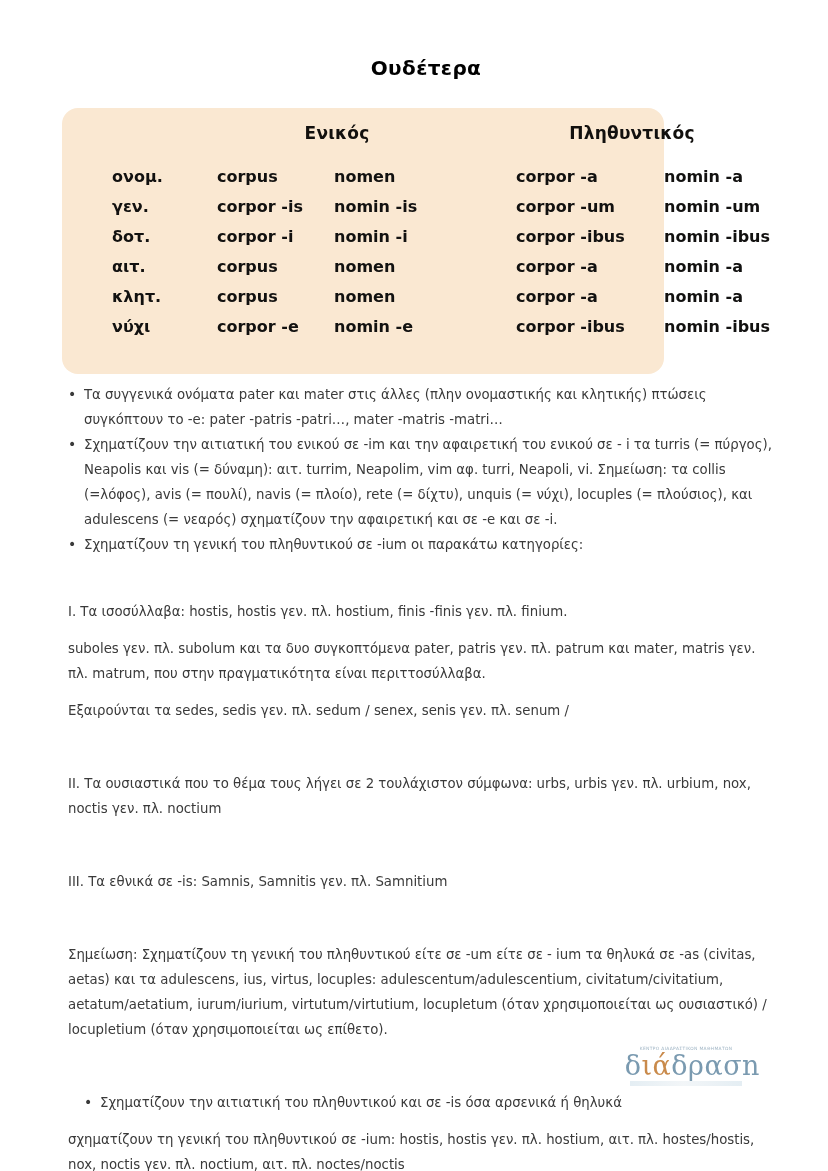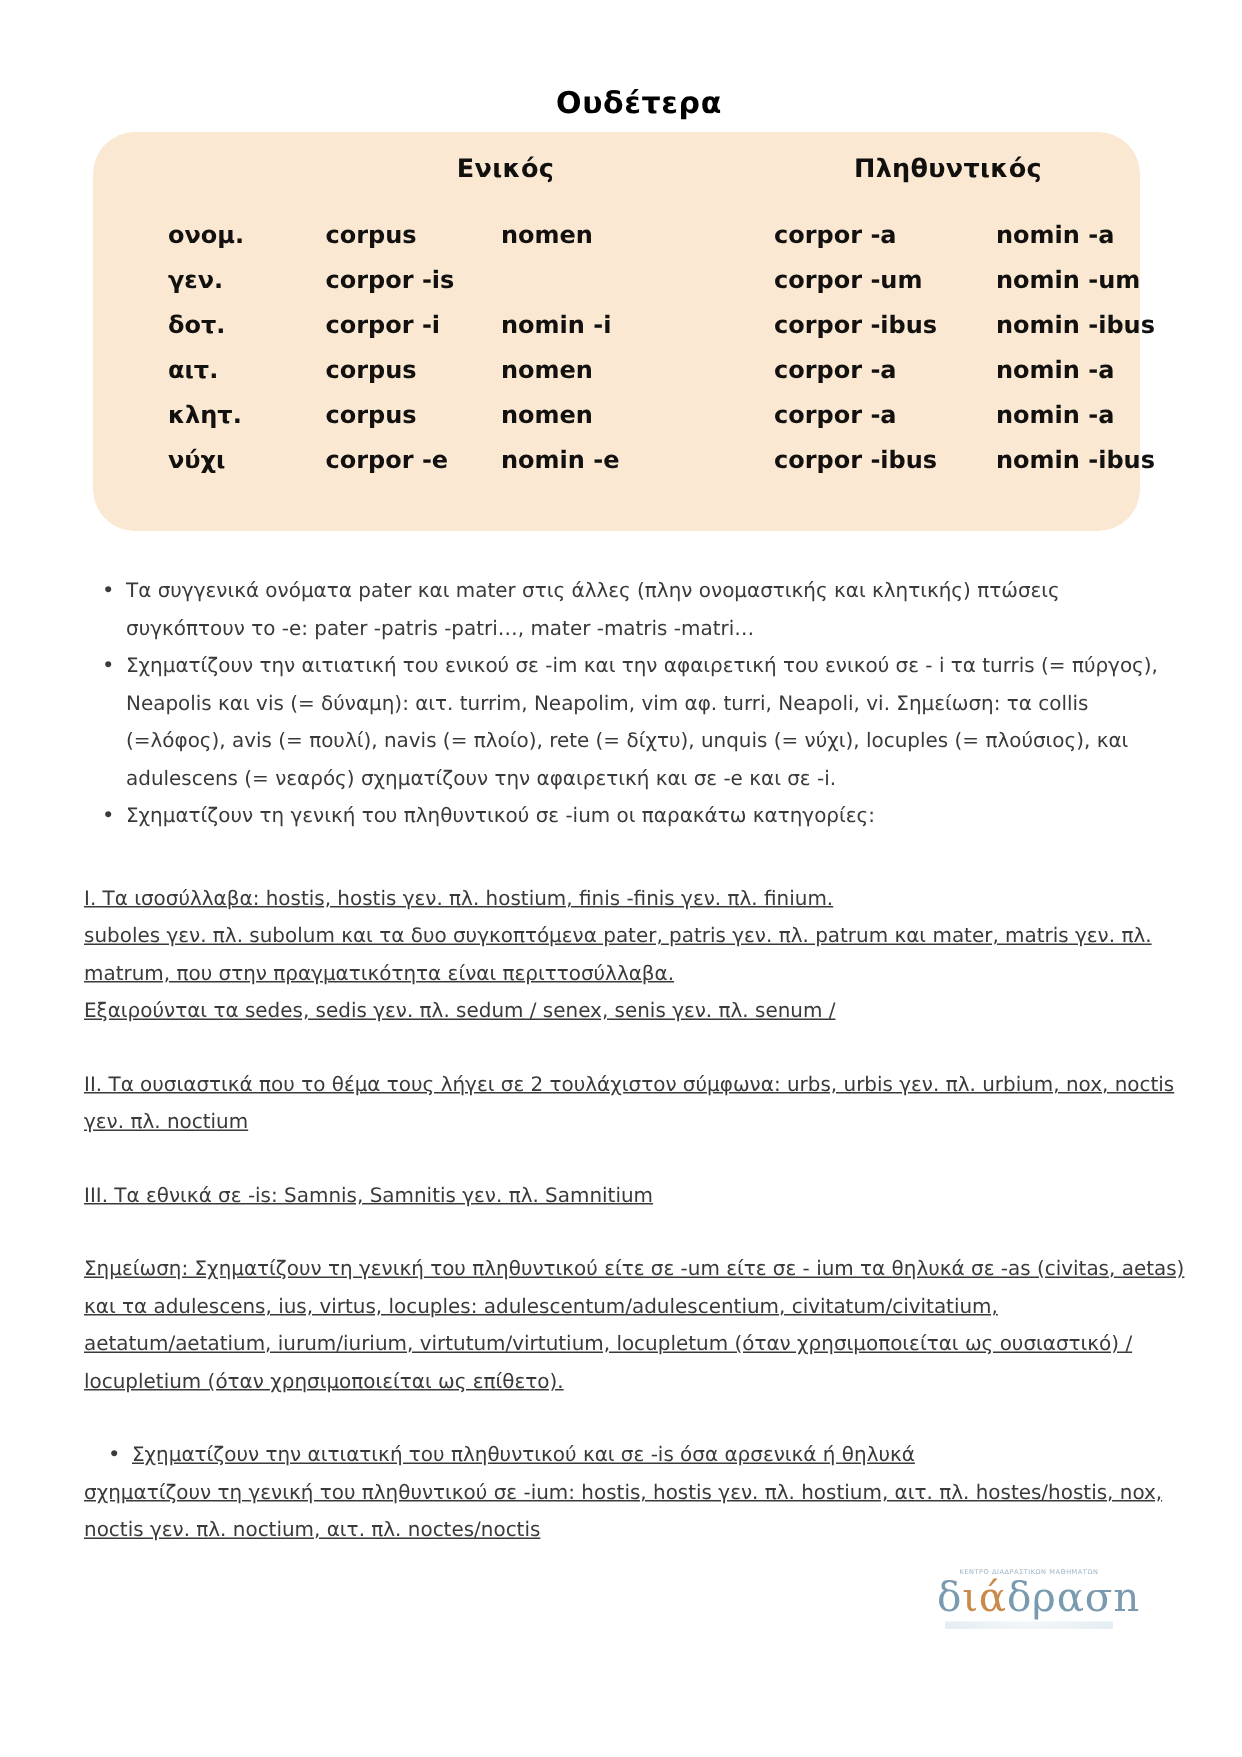--- a/index.html
+++ b/index.html
@@ -33,25 +33,25 @@
     font-size: 20px;
     font-weight: bold;
     letter-spacing: 0.4px;
     color: #000000;
   }
 
   
   .table-card {
     position: absolute;
     left: 62px;
-    top: 88px;
-    width: 698px;
+    top: 108px;
+    width: 602px;
     height: 266px;
     background: #fae8d2;
-    border-radius: 28px;
+    border-radius: 16px;
   }
   .table-head {
     position: absolute;
     top: 15px;
     left: 0;
     width: 100%;
     height: 28px;
   }
   .head-sg, .head-pl {
     position: absolute;
@@ -112,23 +112,22 @@
   .bullet-list li::before {
     content: "\2022";
     position: absolute;
     left: 12px;
     top: 0;
     font-size: 14px;
     color: #3a3a3a;
   }
 
   .para {
-    margin: 0;
+    margin: 12px;
     padding: 0;
-    text-decoration: underline;
   }
   .gap-lg { height: 30px; }
   .gap-md { height: 24px; }
 
   .bullet-loose {
     position: relative;
     padding-left: 32px;
   }
   .bullet-loose::before {
     content: "\2022";
@@ -190,20 +189,21 @@
         <div class="cell c-case">ονομ.</div>
         <div class="cell c-sg1">corpus</div>
         <div class="cell c-sg2">nomen</div>
         <div class="cell c-pl1">corpor -a</div>
         <div class="cell c-pl2">nomin -a</div>
       </div>
 
       <div class="row">
         <div class="cell c-case">γεν.</div>
         <div class="cell c-sg1">corpor -is</div>
+        <div class="cell c-sg2">nomin -is</div>
         <div class="cell c-pl1">corpor -um</div>
         <div class="cell c-pl2">nomin -um</div>
       </div>
 
       <div class="row">
         <div class="cell c-case">δοτ.</div>
         <div class="cell c-sg1">corpor -i</div>
         <div class="cell c-sg2">nomin -i</div>
         <div class="cell c-pl1">corpor -ibus</div>
         <div class="cell c-pl2">nomin -ibus</div>

